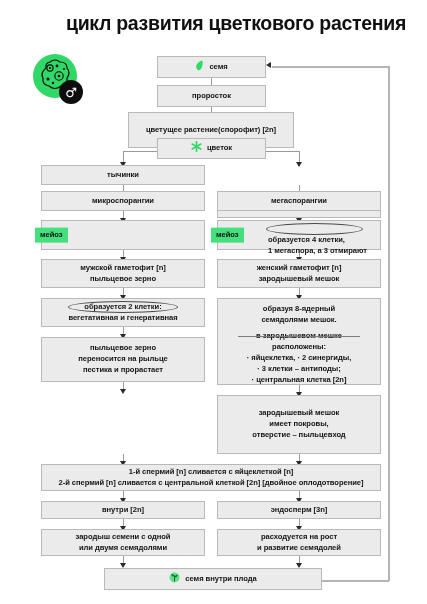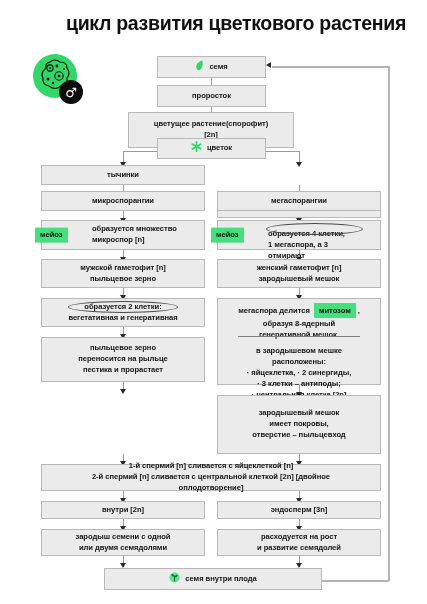--- a/index.html
+++ b/index.html
@@ -63,21 +63,21 @@
     background: #ebebeb;
     border: 1px solid #b9b9b9;
     display: flex;
     align-items: center;
     justify-content: center;
     text-align: center;
     color: #141414;
     font-size: 7.6px;
     font-weight: 700;
     line-height: 1.42;
-    padding: 2px 20px;
+    padding: 2px 12px;
     letter-spacing: -0.05px;
   }
   .box .txt { white-space: pre-line; }
 
   .box.left-align { justify-content: flex-start; text-align: left; }
 
   .icon-leaf, .icon-flower, .icon-sprout {
     display: inline-block; vertical-align: middle; margin-right: 5px;
   }
 
@@ -247,22 +247,20 @@
 
   <div class="box" style="left:41px; top:191px; width:164px; height:20px;">
     <span class="txt">микроспорангии</span>
   </div>
   <div class="box" style="left:217px; top:191px; width:164px; height:20px;">
     <span class="txt">мегаспорангии</span>
   </div>
 
   <div class="box left-align with-chip" style="left:41px; top:220px; width:164px; height:30px;">
     <span class="chip chip-meiosis">мейоз</span>
-    <span class="txt">образуется множество
-микроспор [n]</span>
   </div>
 
   <div class="box left-align with-chip" style="left:217px; top:220px; width:164px; height:30px;">
     <span class="chip chip-meiosis">мейоз</span>
     <span style="display:block;">
       <span class="txt" style="display:block;margin-top:21px;">образуется 4 клетки,</span>
       <span class="txt" style="display:block;">1 мегаспора, а 3 отмирают</span>
     </span>
   </div>
   <div class="ellipse" style="left:266px; top:222.5px; width:97px; height:12px;"></div>
@@ -279,26 +277,22 @@
   <div class="box" style="left:41px; top:298px; width:164px; height:29px;">
     <span style="display:block;">
       <span class="txt" style="display:block;">образуется 2 клетки:</span>
       <span class="txt" style="display:block;">вегетативная и генеративная</span>
     </span>
   </div>
   <div class="ellipse" style="left:68px; top:300.5px; width:110px; height:12px;"></div>
 
   <div class="box" style="left:217px; top:298px; width:164px; height:87px; align-items:flex-start; padding-top:4px;">
     <span class="megaspore-inner">
-      <span class="top">
-        <span>мегаспора делится</span>
-        <span class="chip" style="margin:0 2px;">митозом</span><span>,</span>
-      </span>
       <span class="top">образуя 8-ядерный</span>
-      <span class="top">генеративной мешок.</span>
+      <span class="top">семядолями мешок.</span>
       <span class="bot txt" style="white-space:pre-line;">в зародышевом мешке
 расположены:
 · яйцеклетка, · 2 синергиды,
 · 3 клетки – антиподы;
 · центральная клетка [2n]</span>
     </span>
   </div>
   <div class="divider" style="left:238px; top:336px; width:122px;"></div>
 
   <div class="box" style="left:41px; top:337px; width:164px; height:45px;">

